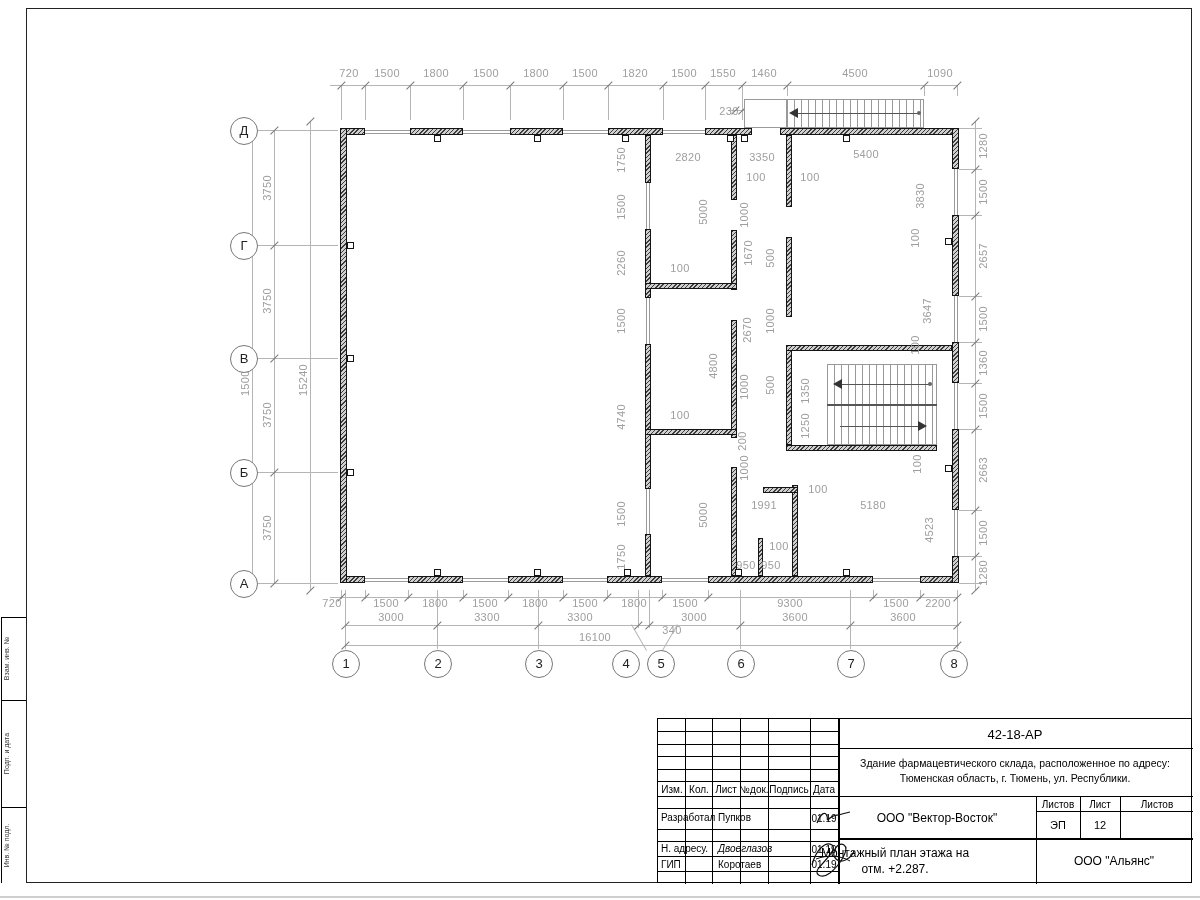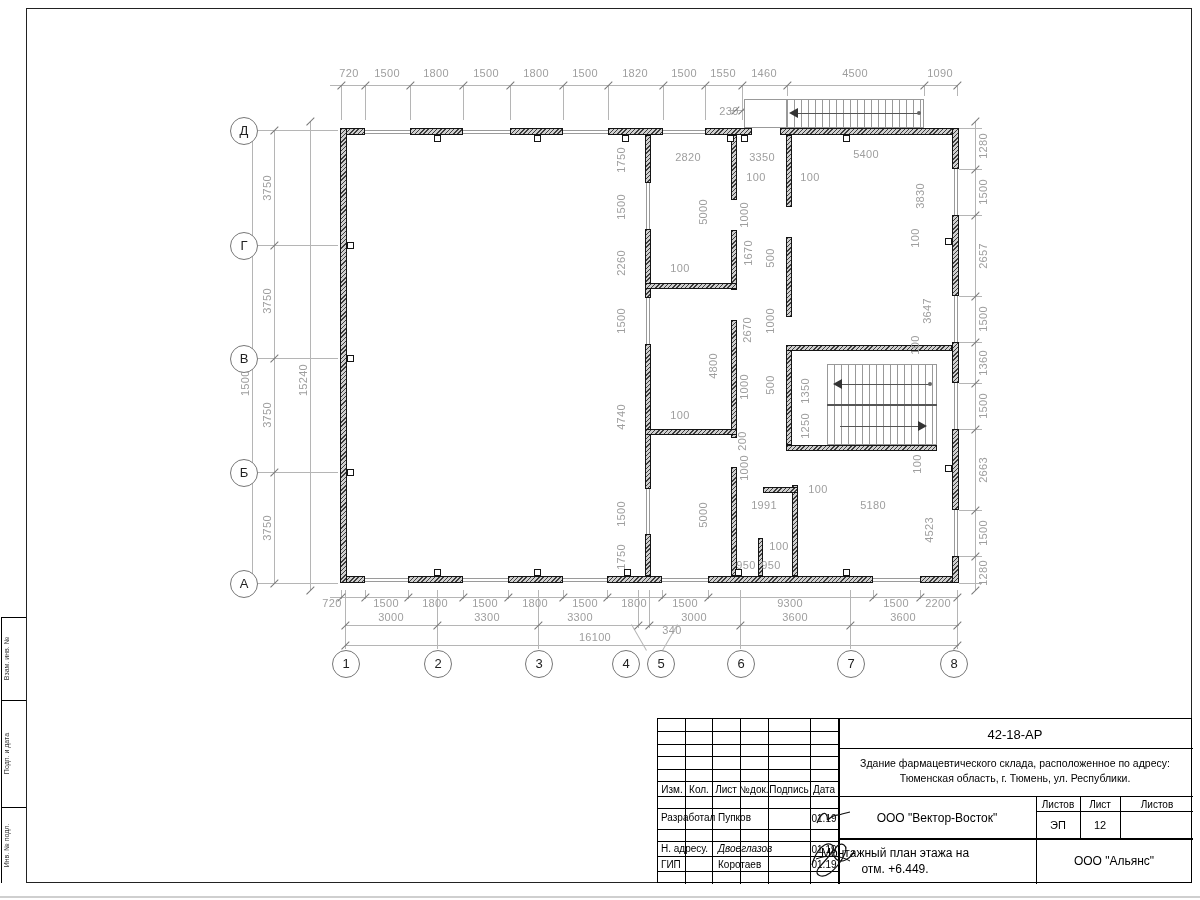--- a/index.html
+++ b/index.html
@@ -420,16 +420,16 @@
     <div class="tb-t c" style="left:357px;top:44px;font-size:10.5px;">Здание фармацевтического склада, расположенное по адресу:</div>
     <div class="tb-t c" style="left:357px;top:59px;font-size:10.5px;">Тюменская область, г. Тюмень, ул. Республики.</div>
     <div class="tb-t c" style="left:279px;top:99px;font-size:12px;">ООО "Вектор-Восток"</div>
     <div class="tb-t c" style="left:400px;top:85px;font-size:10px;">Листов</div>
     <div class="tb-t c" style="left:442px;top:85px;font-size:10px;">Лист</div>
     <div class="tb-t c" style="left:499px;top:85px;font-size:10px;">Листов</div>
     <div class="tb-t c" style="left:400px;top:106px;font-size:11px;">ЭП</div>
     <div class="tb-t c" style="left:442px;top:106px;font-size:11px;">12</div>
     <div class="tb-t c" style="left:499px;top:106px;font-size:11px;"></div>
     <div class="tb-t c" style="left:237px;top:134px;font-size:12px;">Монтажный план этажа на</div>
-    <div class="tb-t c" style="left:237px;top:150px;font-size:12px;">отм. +6.449.</div>
+    <div class="tb-t c" style="left:237px;top:150px;font-size:12px;">отм. +2.287.</div>
     <div class="tb-t c" style="left:456px;top:142px;font-size:12px;">ООО "Альянс"</div>
   </div>
 </div>
 
 </body></html>

